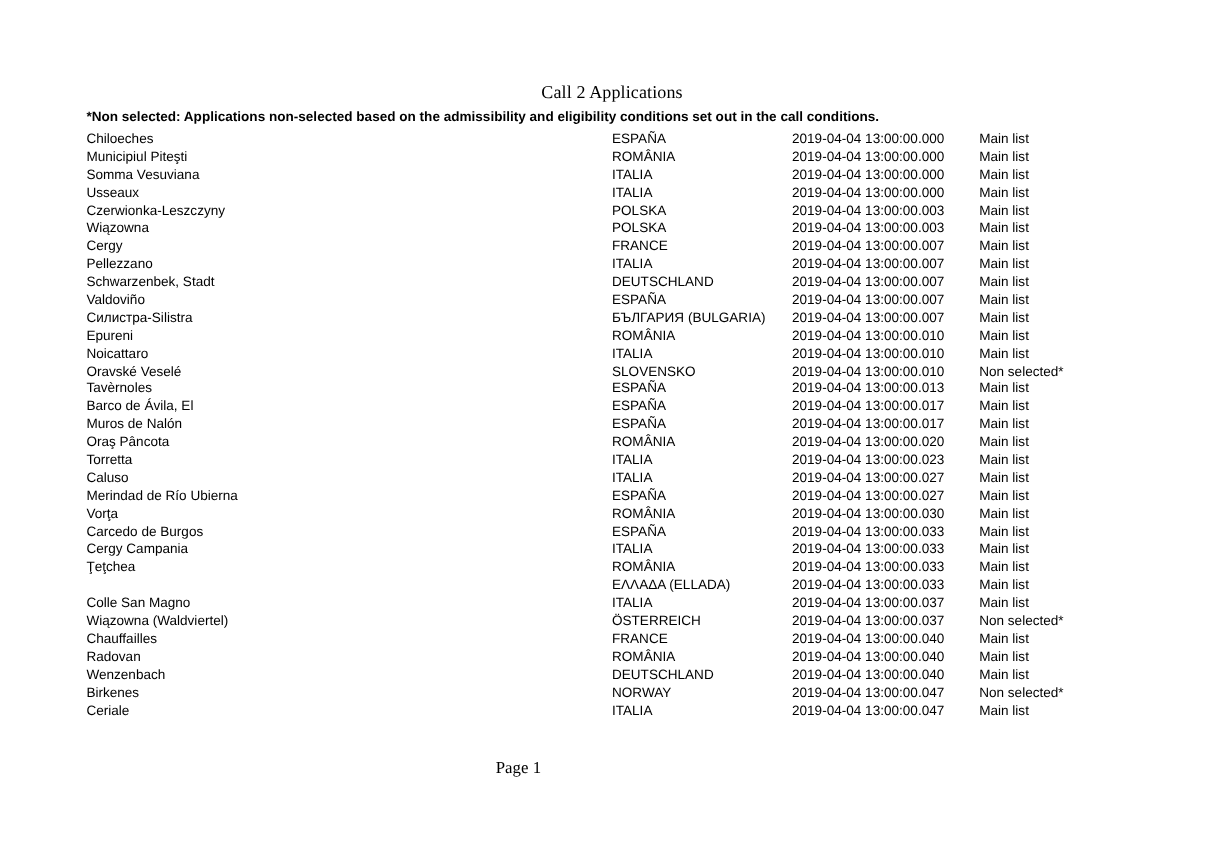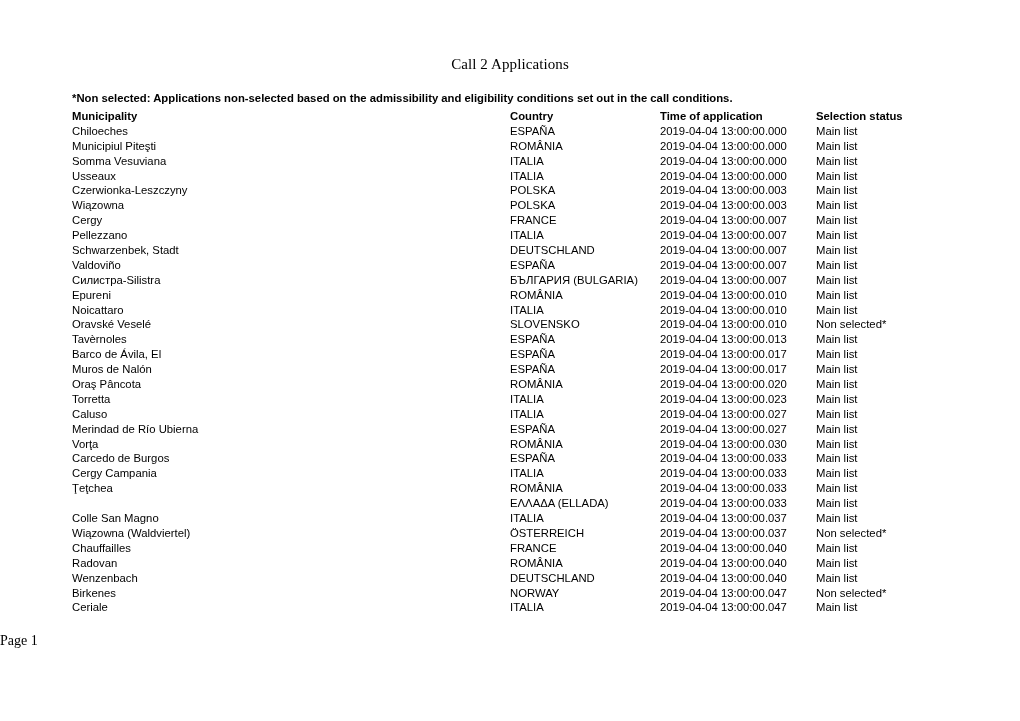--- a/index.html
+++ b/index.html
@@ -24,21 +24,21 @@
     top: 0;
     width: 1020px;
     height: 721px;
     box-sizing: border-box;
   }
 
   
   .doc-title {
     position: absolute;
     left: 0;
-    top: 56px;
+    top: 70px;
     width: 1020px;
     text-align: center;
     font-family: "Liberation Serif", "DejaVu Serif", serif;
     font-size: 15px;
     line-height: 17px;
     font-weight: normal;
     color: #000;
     letter-spacing: 0.1px;
   }
 
@@ -81,44 +81,38 @@
   .c-status       { left: 816px; }
 
   .head-row .cell { font-weight: bold; }
 
   
   .footer {
     position: absolute;
     left: 0;
     top: 633px;
     width: 864px;
-    text-align: left;
+    text-align: center;
     font-family: "Liberation Serif", "DejaVu Serif", serif;
     font-size: 14px;
     line-height: 16px;
     color: #000;
   }
 </style>
 </head>
 <body>
 
 <div class="page">
 
   <div class="doc-title">Call 2 Applications</div>
 
   <div class="note-line">*Non selected: Applications non-selected based on the admissibility and eligibility conditions set out in the call conditions.</div>
 
   <div class="table">
 
-    <div class="row head-row">
-      <span class="cell c-municipality">Municipality</span>
-      <span class="cell c-country">Country</span>
-      <span class="cell c-time">Time of application</span>
-      <span class="cell c-status">Selection status</span>
-    </div>
 
     <div id="table-body">
         <div class="row">
           <span class="cell c-municipality">Chiloeches</span>
           <span class="cell c-country">ESPAÑA</span>
           <span class="cell c-time">2019-04-04 13:00:00.000</span>
           <span class="cell c-status">Main list</span>
         </div>
         <div class="row">
           <span class="cell c-municipality">Municipiul Piteşti</span>

